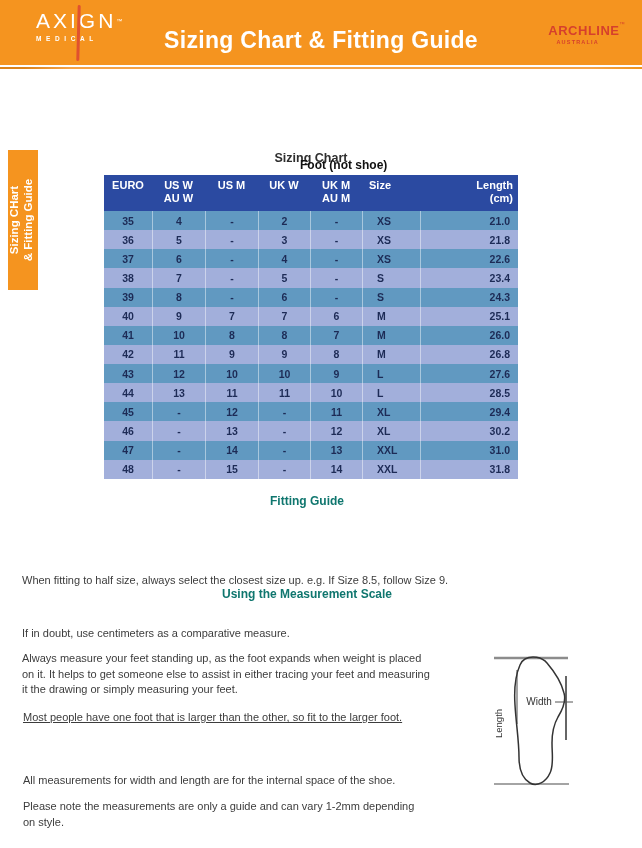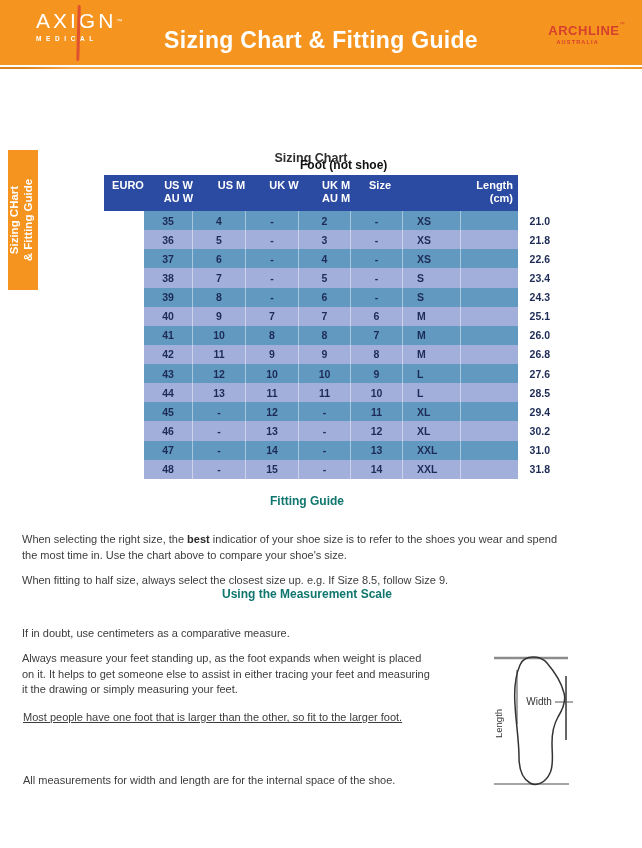--- a/index.html
+++ b/index.html
@@ -38,21 +38,21 @@
   .chart-title{position:absolute;left:104px;top:151px;width:414px;text-align:center;
                font-size:12.5px;font-weight:700;color:#2e2e2e;}
   .foot-note{position:absolute;left:300px;top:158px;width:212px;
              font-size:12px;font-weight:700;color:#101010;}
   .sizing-table{position:absolute;left:104px;top:175px;width:414px;border-radius:13px;}
   .thead{display:grid;grid-template-columns:48px 53px 53px 52px 52px 58px 98px;
          background:var(--header-blue);height:36px;}
   .th{color:#fff;font-weight:700;font-size:11px;line-height:13px;text-align:center;padding-top:4px;}
   .th.col-5{text-align:left;padding-left:7px;}
   .th.col-6{text-align:right;padding-right:5px;}
-  .trow{display:grid;grid-template-columns:48px 53px 53px 52px 52px 58px 98px;height:19.14px;margin-left:40px;}
+  .trow{display:grid;grid-template-columns:48px 53px 53px 52px 52px 58px 98px;height:19.14px;}
   .trow.teal{background:var(--teal);}
   .trow.peri{background:var(--peri);}
   .td{display:flex;align-items:center;justify-content:center;font-size:10.5px;font-weight:700;
       color:var(--cell-text);border-left:1px solid rgba(255,255,255,.45);}
   .td.col-0{border-left:none;}
   .td.col-5{justify-content:flex-start;padding-left:14px;}
   .td.col-6{justify-content:flex-end;padding-right:8px;}
 
   
   .h2{position:absolute;left:0;width:614px;text-align:center;font-weight:700;
@@ -252,31 +252,31 @@
           <div class="td col-2">15</div>
           <div class="td col-3">-</div>
           <div class="td col-4">14</div>
           <div class="td col-5">XXL</div>
           <div class="td col-6">31.8</div>
         </div>
       </div>
   </div>
 
   <div class="h2" id="fitting-heading">Fitting Guide</div>
-  <p class="para" id="p1"><span>When selecting the right size, the </span><span class="bold">best</span><span> indicatior of your shoe size is to refer to the shoes you wear and spend
-the most time in. Use the chart above to compare your shoe's size.</span></p>
   <p class="para" id="p2">When fitting to half size, always select the closest size up. e.g. If Size 8.5, follow Size 9.</p>
 
   <div class="h2" id="measure-heading">Using the Measurement Scale</div>
   <p class="para" id="p4">Always measure your feet standing up, as the foot expands when weight is placed
 on it. It helps to get someone else to assist in either tracing your feet and measuring
 it the drawing or simply measuring your feet.</p>
   <p class="para" id="p3">If in doubt, use centimeters as a comparative measure.</p>
   <p class="para" id="p5">Most people have one foot that is larger than the other, so fit to the larger foot.</p>
   <p class="para" id="p6">All measurements for width and length are for the internal space of the shoe.</p>
+  <p class="para" id="p7">Please note the measurements are only a guide and can vary 1-2mm depending
+on style.</p>
 
   <div class="foot-diagram">
     <svg width="105" height="155" viewBox="0 0 105 155">
       <line x1="9" y1="13" x2="83" y2="13" stroke="#8c8c8c" stroke-width="2.6"></line>
       <line x1="9" y1="139" x2="84" y2="139" stroke="#4a4a4a" stroke-width="1.2"></line>
       <line x1="32" y1="25" x2="32" y2="79" stroke="#4a4a4a" stroke-width="1"></line>
       <line x1="81" y1="31" x2="81" y2="95" stroke="#333333" stroke-width="1.5"></line>
       <line x1="70" y1="57" x2="88" y2="57" stroke="#555555" stroke-width="1"></line>
       <path d="M40,14 C47,10 57,12 62,18 C68,25 76,36 79,48 C81,55 78,64 73,72
                C69,79 67,88 67,98 C67,110 69,120 65,128 C61,137 52,142 45,138

